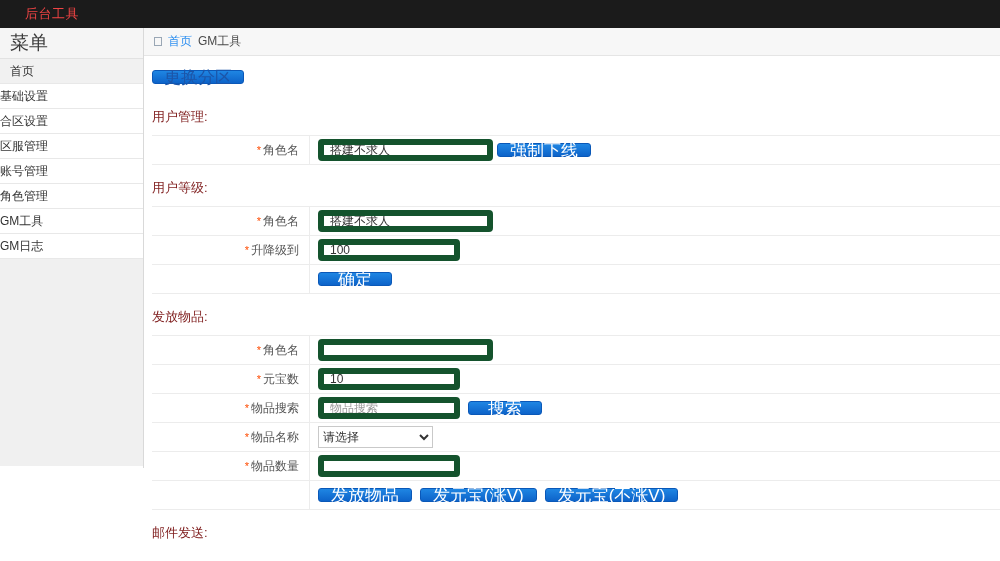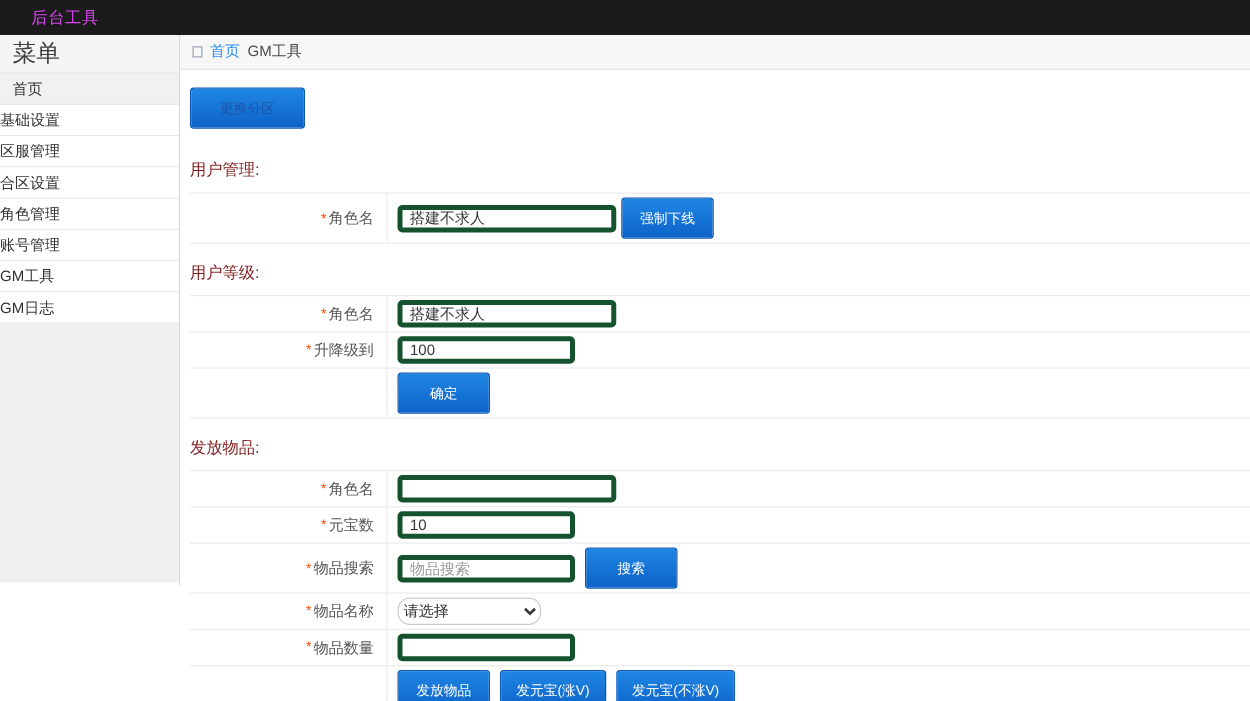--- a/index.html
+++ b/index.html
@@ -1,21 +1,21 @@
 <!DOCTYPE html>
 <html><head>
 <meta charset="utf-8">
 <style>
   * { margin:0; padding:0; box-sizing:border-box; }
   html,body { width:1000px; height:561px; overflow:hidden; background:#fff;
     font-family:"Liberation Sans","DejaVu Sans",sans-serif; }
 
   
   .topbar { height:28px; background:#1b1b1b; display:flex; align-items:center; padding-left:25px; }
-  .topbar .title { color:#d946ef; font-size:13px; letter-spacing:.5px; }
+  .topbar .title { color:#ef4444; font-size:13px; letter-spacing:.5px; }
 
   
   .layout { display:flex; align-items:flex-start; height:533px; }
 
   
   .sidebar { width:144px; height:440px; border-right:1px solid #d9d9d9; background:#fff; flex:none; }
   .sidebar-header { height:31px; background:#f5f5f5; border-bottom:1px solid #e2e2e2;
     display:flex; align-items:center; padding-left:10px; font-size:19px; color:#3c3c3c; }
   .menu-item { height:25px; display:flex; align-items:center; font-size:12px; color:#333;
     border-bottom:1px solid #e8e8e8; background:#fff; cursor:pointer; }
@@ -26,45 +26,45 @@
   .main { flex:1; min-width:0; }
   .breadcrumb { height:28px; background:#f7f7f7; border-bottom:1px solid #e5e5e5;
     display:flex; align-items:center; padding-left:10px; font-size:12px; gap:6px; }
   .bc-icon { width:8px; height:9px; border:1px solid #9aa7b5; display:inline-block; }
   .bc-home { color:#2d8ff0; cursor:pointer; }
   .bc-current { color:#4a4a4a; }
 
   .content { padding:8px 0 0 8px; }
 
   .btn { display:inline-flex; align-items:center; justify-content:center;
-    height:33px; min-width:74px; padding:0 12px; font-size:11px; color:#fff;
+    height:14px; min-width:74px; padding:0 12px; font-size:17px; color:#fff;
     background:linear-gradient(#1f86e3,#0d63c9); border:1px solid #0a58b8;
     border-radius:3px; cursor:pointer; white-space:nowrap; }
   .btn-partition { width:92px; color:#1c55a8; margin:6px 0 10px 0; }
 
   .section-heading { font-size:13px; color:#7f1d1d; margin:14px 0 9px 0; }
   .section-heading:first-of-type { margin-top:4px; }
 
   .ftable { width:100%; border-top:1px solid #ececec; border-bottom:1px solid #ececec; }
   .frow { display:flex; border-bottom:1px solid #ececec; min-height:28px; align-items:center; }
   .frow:last-child { border-bottom:none; }
   .fcell-label { width:158px; flex:none; text-align:right; padding-right:10px;
     font-size:12px; color:#555; border-right:1px solid #ececec; align-self:stretch;
     display:flex; align-items:center; justify-content:flex-end; }
   .req { color:#ff4a00; margin-right:2px; font-size:11px; }
   .fcell-field { flex:1; padding:3px 0 3px 8px; display:flex; align-items:center; gap:8px; }
 
-  input[type=text] { height:22px; border:4px solid #14532d; border-radius:4px;
+  input[type=text] { height:22px; border:6px solid #14532d; border-radius:4px;
     padding:0 6px; font-size:12px; color:#333; outline:none;
-    font-family:"Liberation Sans","DejaVu Sans",sans-serif; }
+    font-family:"Liberation Sans","DejaVu Sans",sans-serif;text-decoration:underline; }
   input[type=text]::placeholder { color:#9a9a9a; }
   .w-wide { width:175px; }
   .w-med  { width:142px; }
   select { height:22px; width:115px; font-size:12px; color:#333;
-    border:1px solid #c9c9c9; border-radius:10px; background:#fff;
+    border:1px solid #c9c9c9; border-radius:0; background:#fff;
     font-family:"Liberation Sans","DejaVu Sans",sans-serif; }
   .gap4 { margin-left:-4px; }
 </style>
 </head>
 <body>
 
 <div class="topbar">
   <span class="title">后台工具</span>
 </div>
 
@@ -72,30 +72,30 @@
 
   <div class="sidebar">
     <div class="sidebar-header">菜单</div>
     <div class="menu-item top">
       <span>首页</span>
     </div>
     <div class="menu-item">
       <span>基础设置</span>
     </div>
     <div class="menu-item">
+      <span>合区设置</span>
+    </div>
+    <div class="menu-item">
       <span>区服管理</span>
     </div>
     <div class="menu-item">
-      <span>合区设置</span>
+      <span>账号管理</span>
     </div>
     <div class="menu-item">
       <span>角色管理</span>
-    </div>
-    <div class="menu-item">
-      <span>账号管理</span>
     </div>
     <div class="menu-item">
       <span>GM工具</span>
     </div>
     <div class="menu-item">
       <span>GM日志</span>
     </div>
     <div class="sidebar-filler"></div>
   </div>
 

